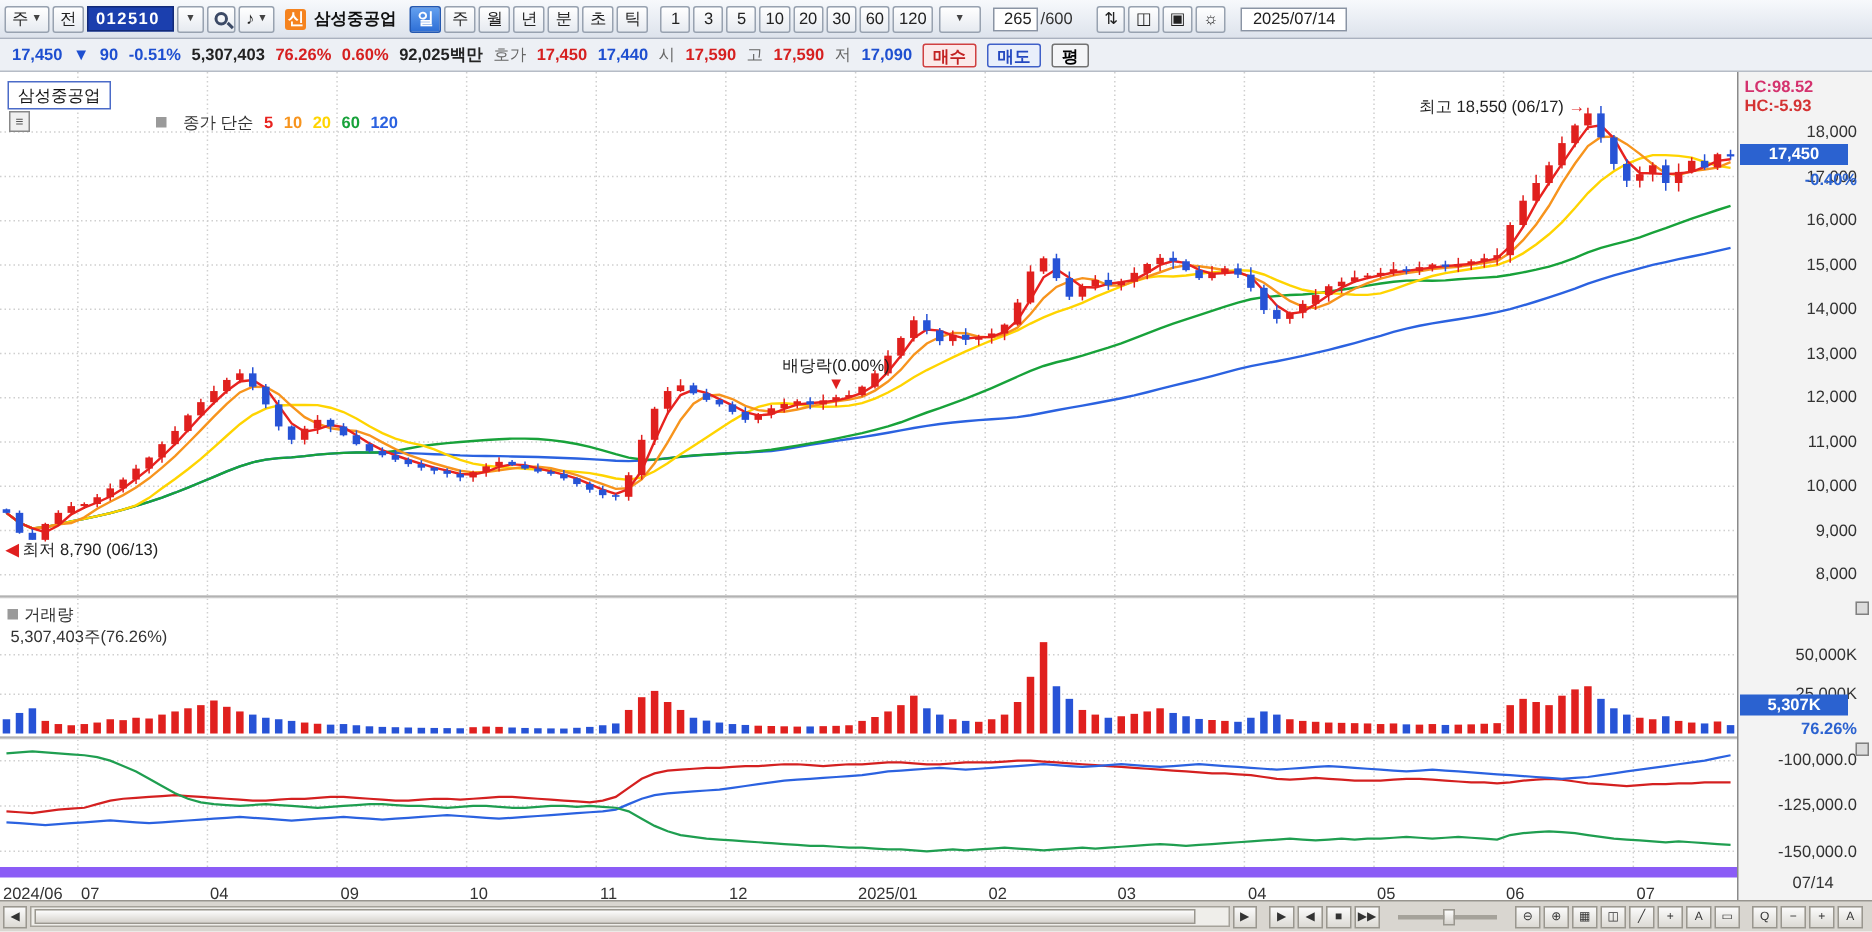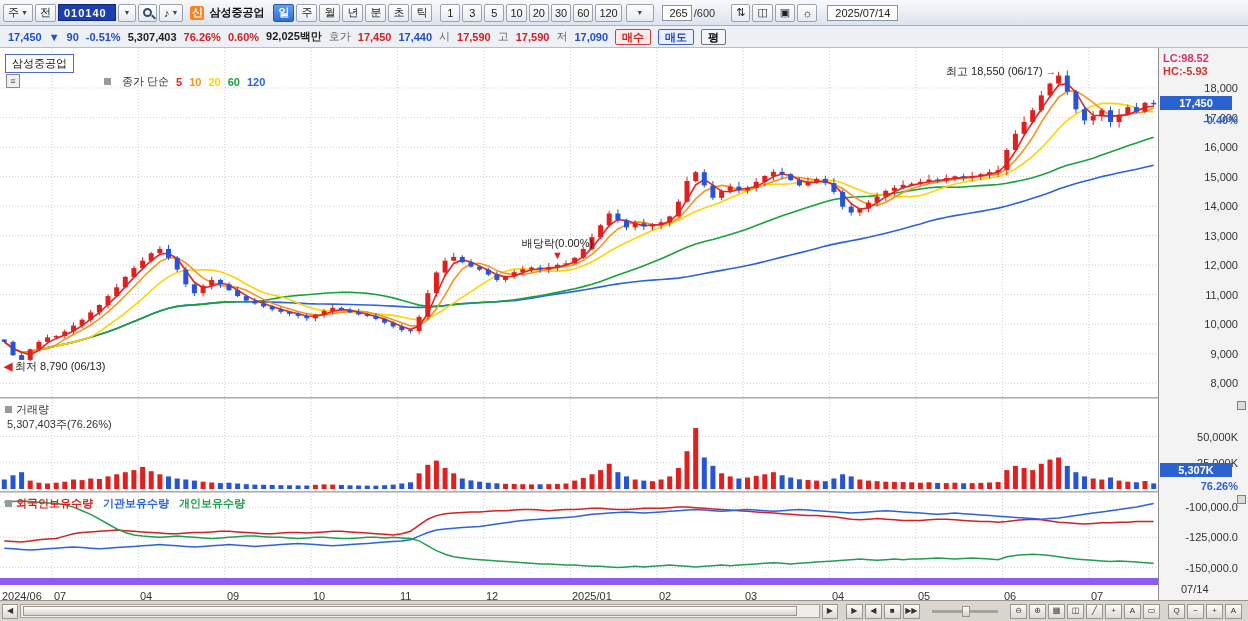--- a/index.html
+++ b/index.html
@@ -80,21 +80,21 @@
   .maval { font-weight:bold; }
   .pane-title { position:absolute; left:5px; display:flex; align-items:center; color:#333; z-index:3; }
   .pane-sub { position:absolute; left:7px; color:#333; z-index:3; }
   .oleg { margin-right:10px; font-weight:bold; display:inline-flex; align-items:center; }
 
   .axlabel { position:absolute; right:10px; color:#333; }
   .curbox { position:absolute; left:1px; width:72px; background:#2b62d0; color:#fff; font-weight:bold; text-align:center; padding:1px 2px; }
   .curpct { position:absolute; right:10px; color:#2b62d0; font-weight:bold; }
   .lcline { position:absolute; left:4px; font-weight:bold; }
   .cornerbtn { position:absolute; right:2px; width:9px; height:9px; border:1px solid #808080; background:#dcdcdc; }
-  .axdate { position:absolute; top:535px; left:22px; color:#333; }
+  .axdate { position:absolute; top:535px; left:36px; color:#333; }
   .mlabel { position:absolute; top:5px; color:#333; }
 
   
   .bottombar {
     position:absolute; top:600px; left:0; width:1248px; height:21px;
     background:#d9d6d0; border-top:1px solid #98958f;
     display:flex; align-items:center; gap:2px; padding:0 2px;
   }
   .bb-btn {
     width:17px; height:15px; font-size:8px; line-height:1; padding:0;
@@ -110,21 +110,21 @@
 </style>
 </head>
 <body>
 
 <div class="toolbar">
   <button class="tb-btn">
     <span>주</span>
     <span class="dd">▼</span>
   </button>
   <button class="tb-btn">전</button>
-  <div class="code-box">010140</div>
+  <div class="code-box">012510</div>
   <button class="tb-btn">
       <span class="dd">▼</span>
     </button>
   <button class="tb-btn">
       <span class="mag"></span>
     </button>
   <button class="tb-btn">
     <span>♪</span>
     <span class="dd">▼</span>
   </button>
@@ -701,24 +701,20 @@
           <span class="maval" style="color:#ffd400">20</span>
           <span class="maval" style="color:#18a23a">60</span>
           <span class="maval" style="color:#2b62e0">120</span>
         </span>
     </div>
     <div class="pane-title" style="top:354px">
       <span class="bullet"></span>
       <span>거래량</span>
     </div>
     <div class="pane-sub" style="top:369px">5,307,403주(76.26%)</div>
-    <div class="pane-title" style="top:448px">
-      <span class="bullet"></span>
-      <span id="ownership-legend"><span class="oleg" style="color:#d42020">외국인보유수량</span><span class="oleg" style="color:#2b62e0">기관보유수량</span><span class="oleg" style="color:#1f9e50">개인보유수량</span></span>
-    </div>
   </div>
   <div id="axis-col" class="axis-col">
       <div class="axlabel" style="top:329px">8,000</div>
       <div class="axlabel" style="top:300px">9,000</div>
       <div class="axlabel" style="top:270px">10,000</div>
       <div class="axlabel" style="top:241px">11,000</div>
       <div class="axlabel" style="top:211px">12,000</div>
       <div class="axlabel" style="top:182px">13,000</div>
       <div class="axlabel" style="top:152px">14,000</div>
       <div class="axlabel" style="top:123px">15,000</div>

